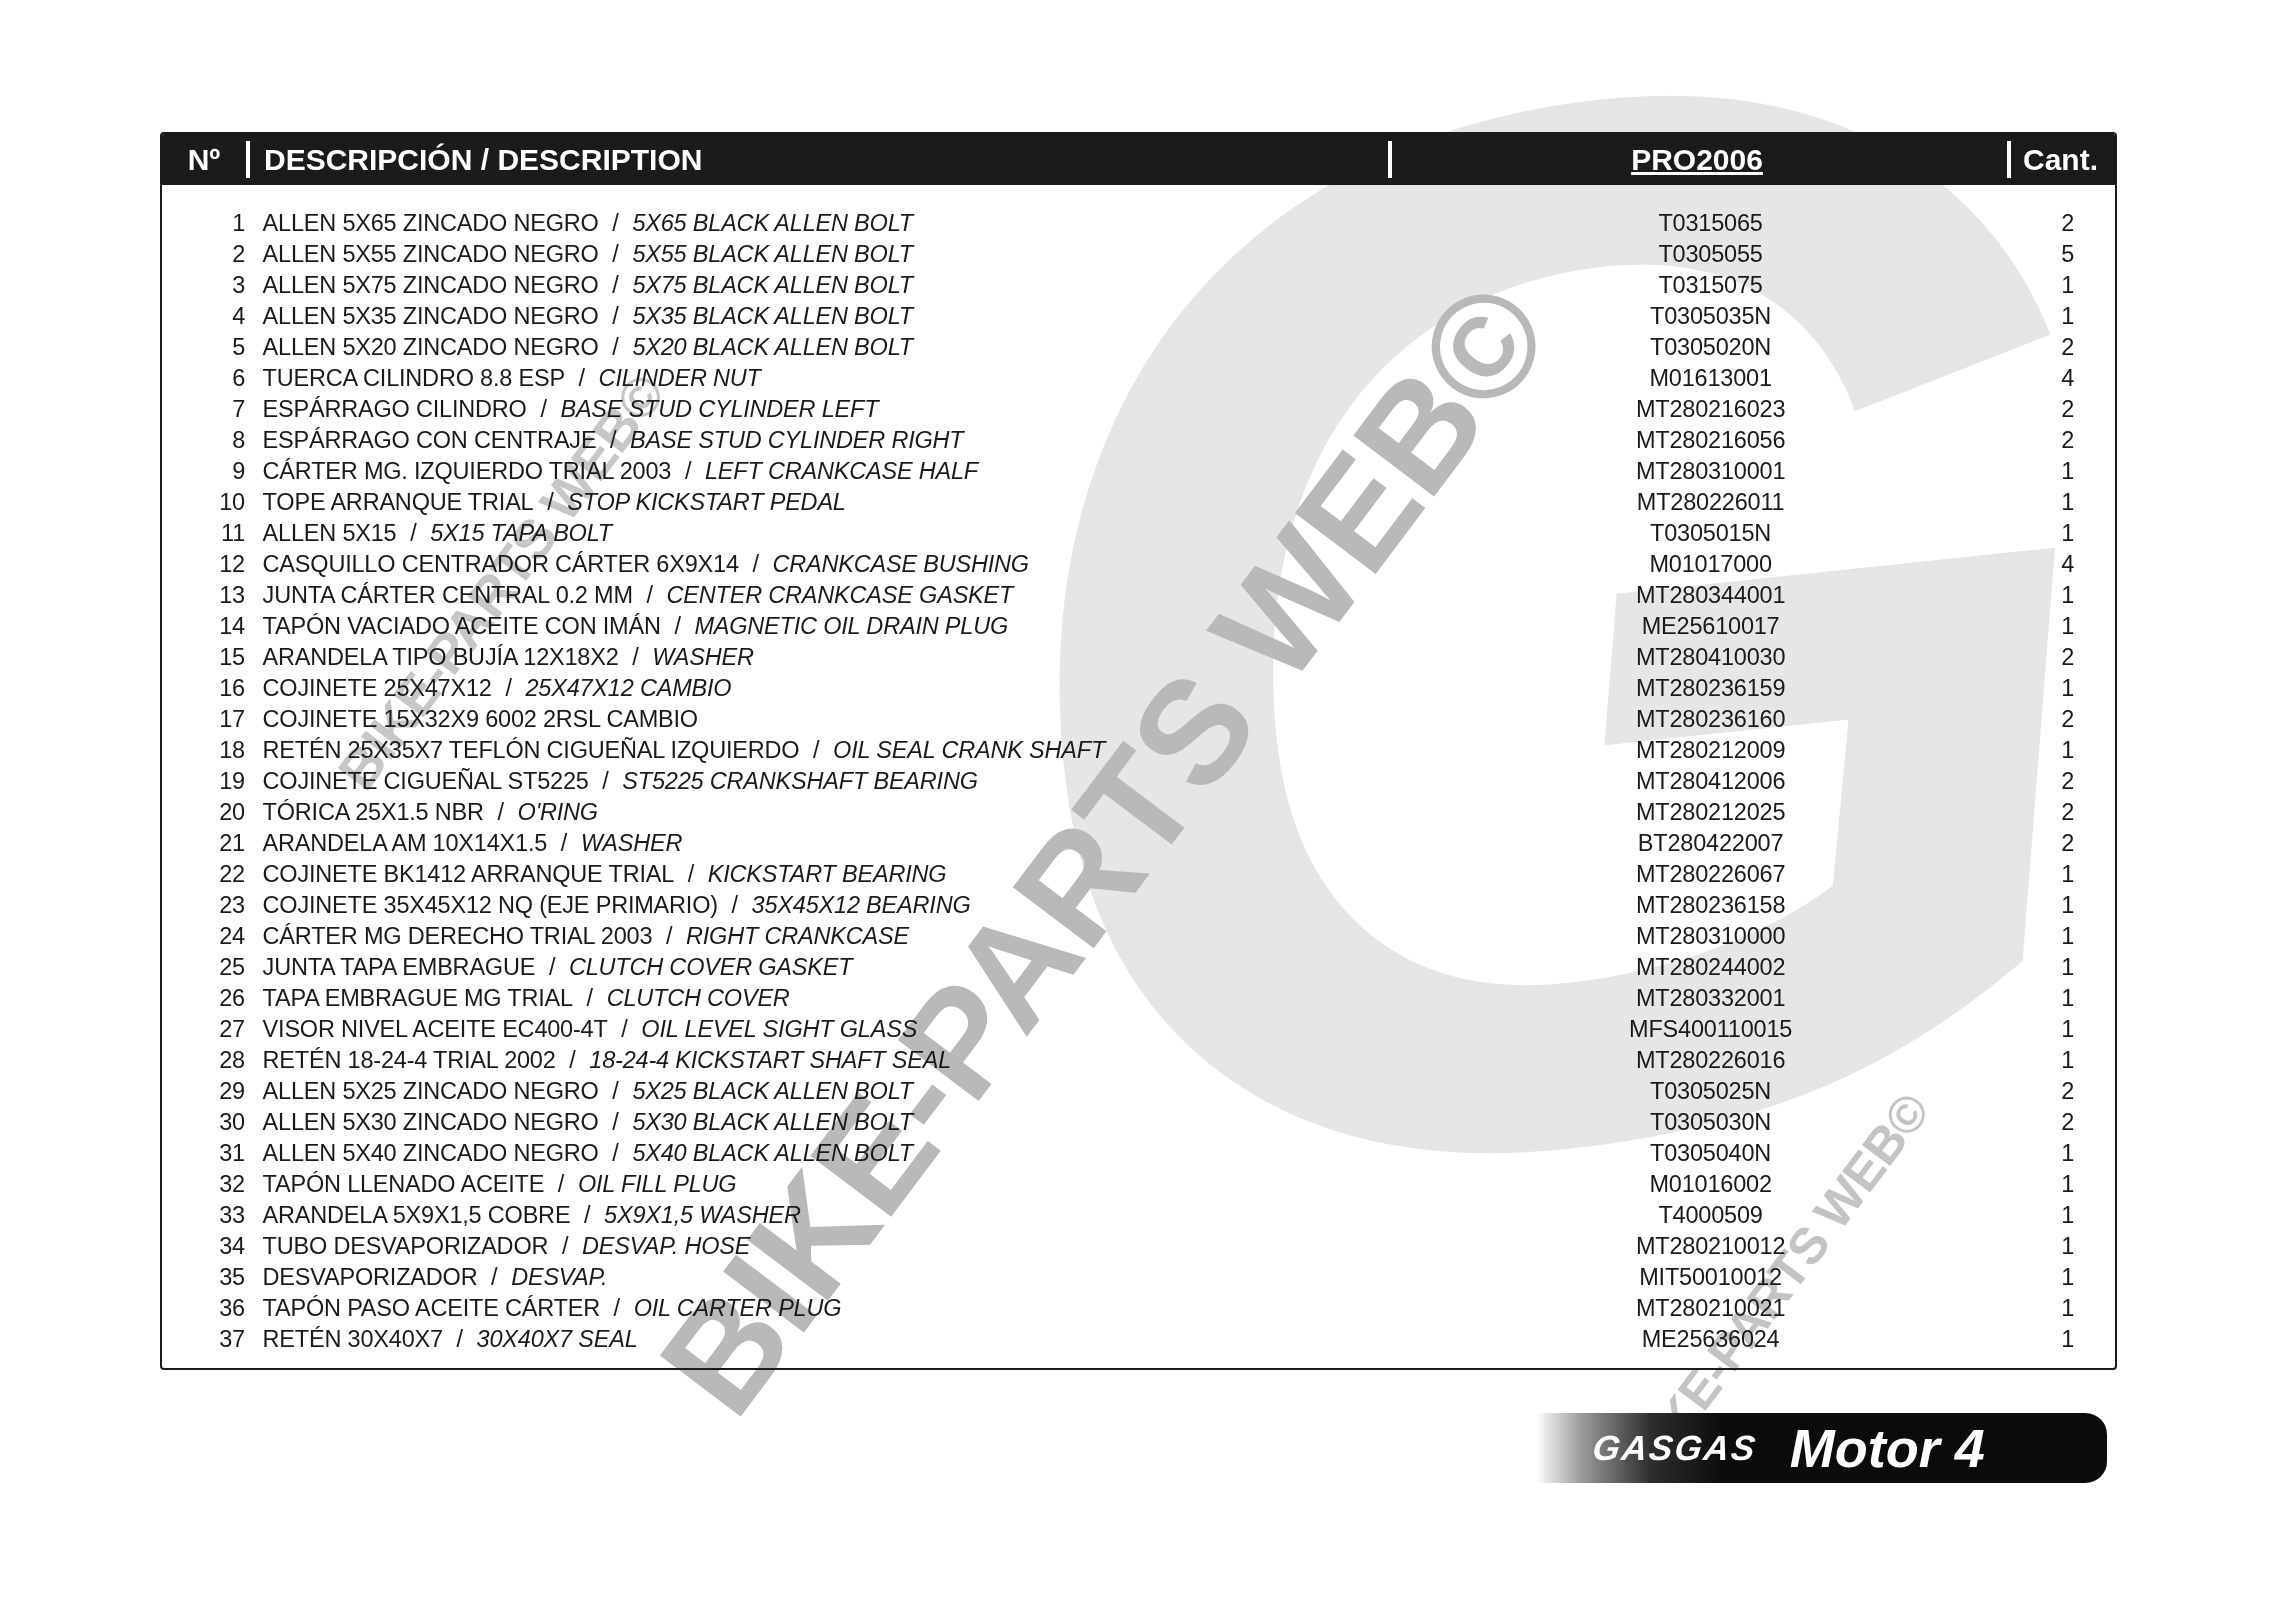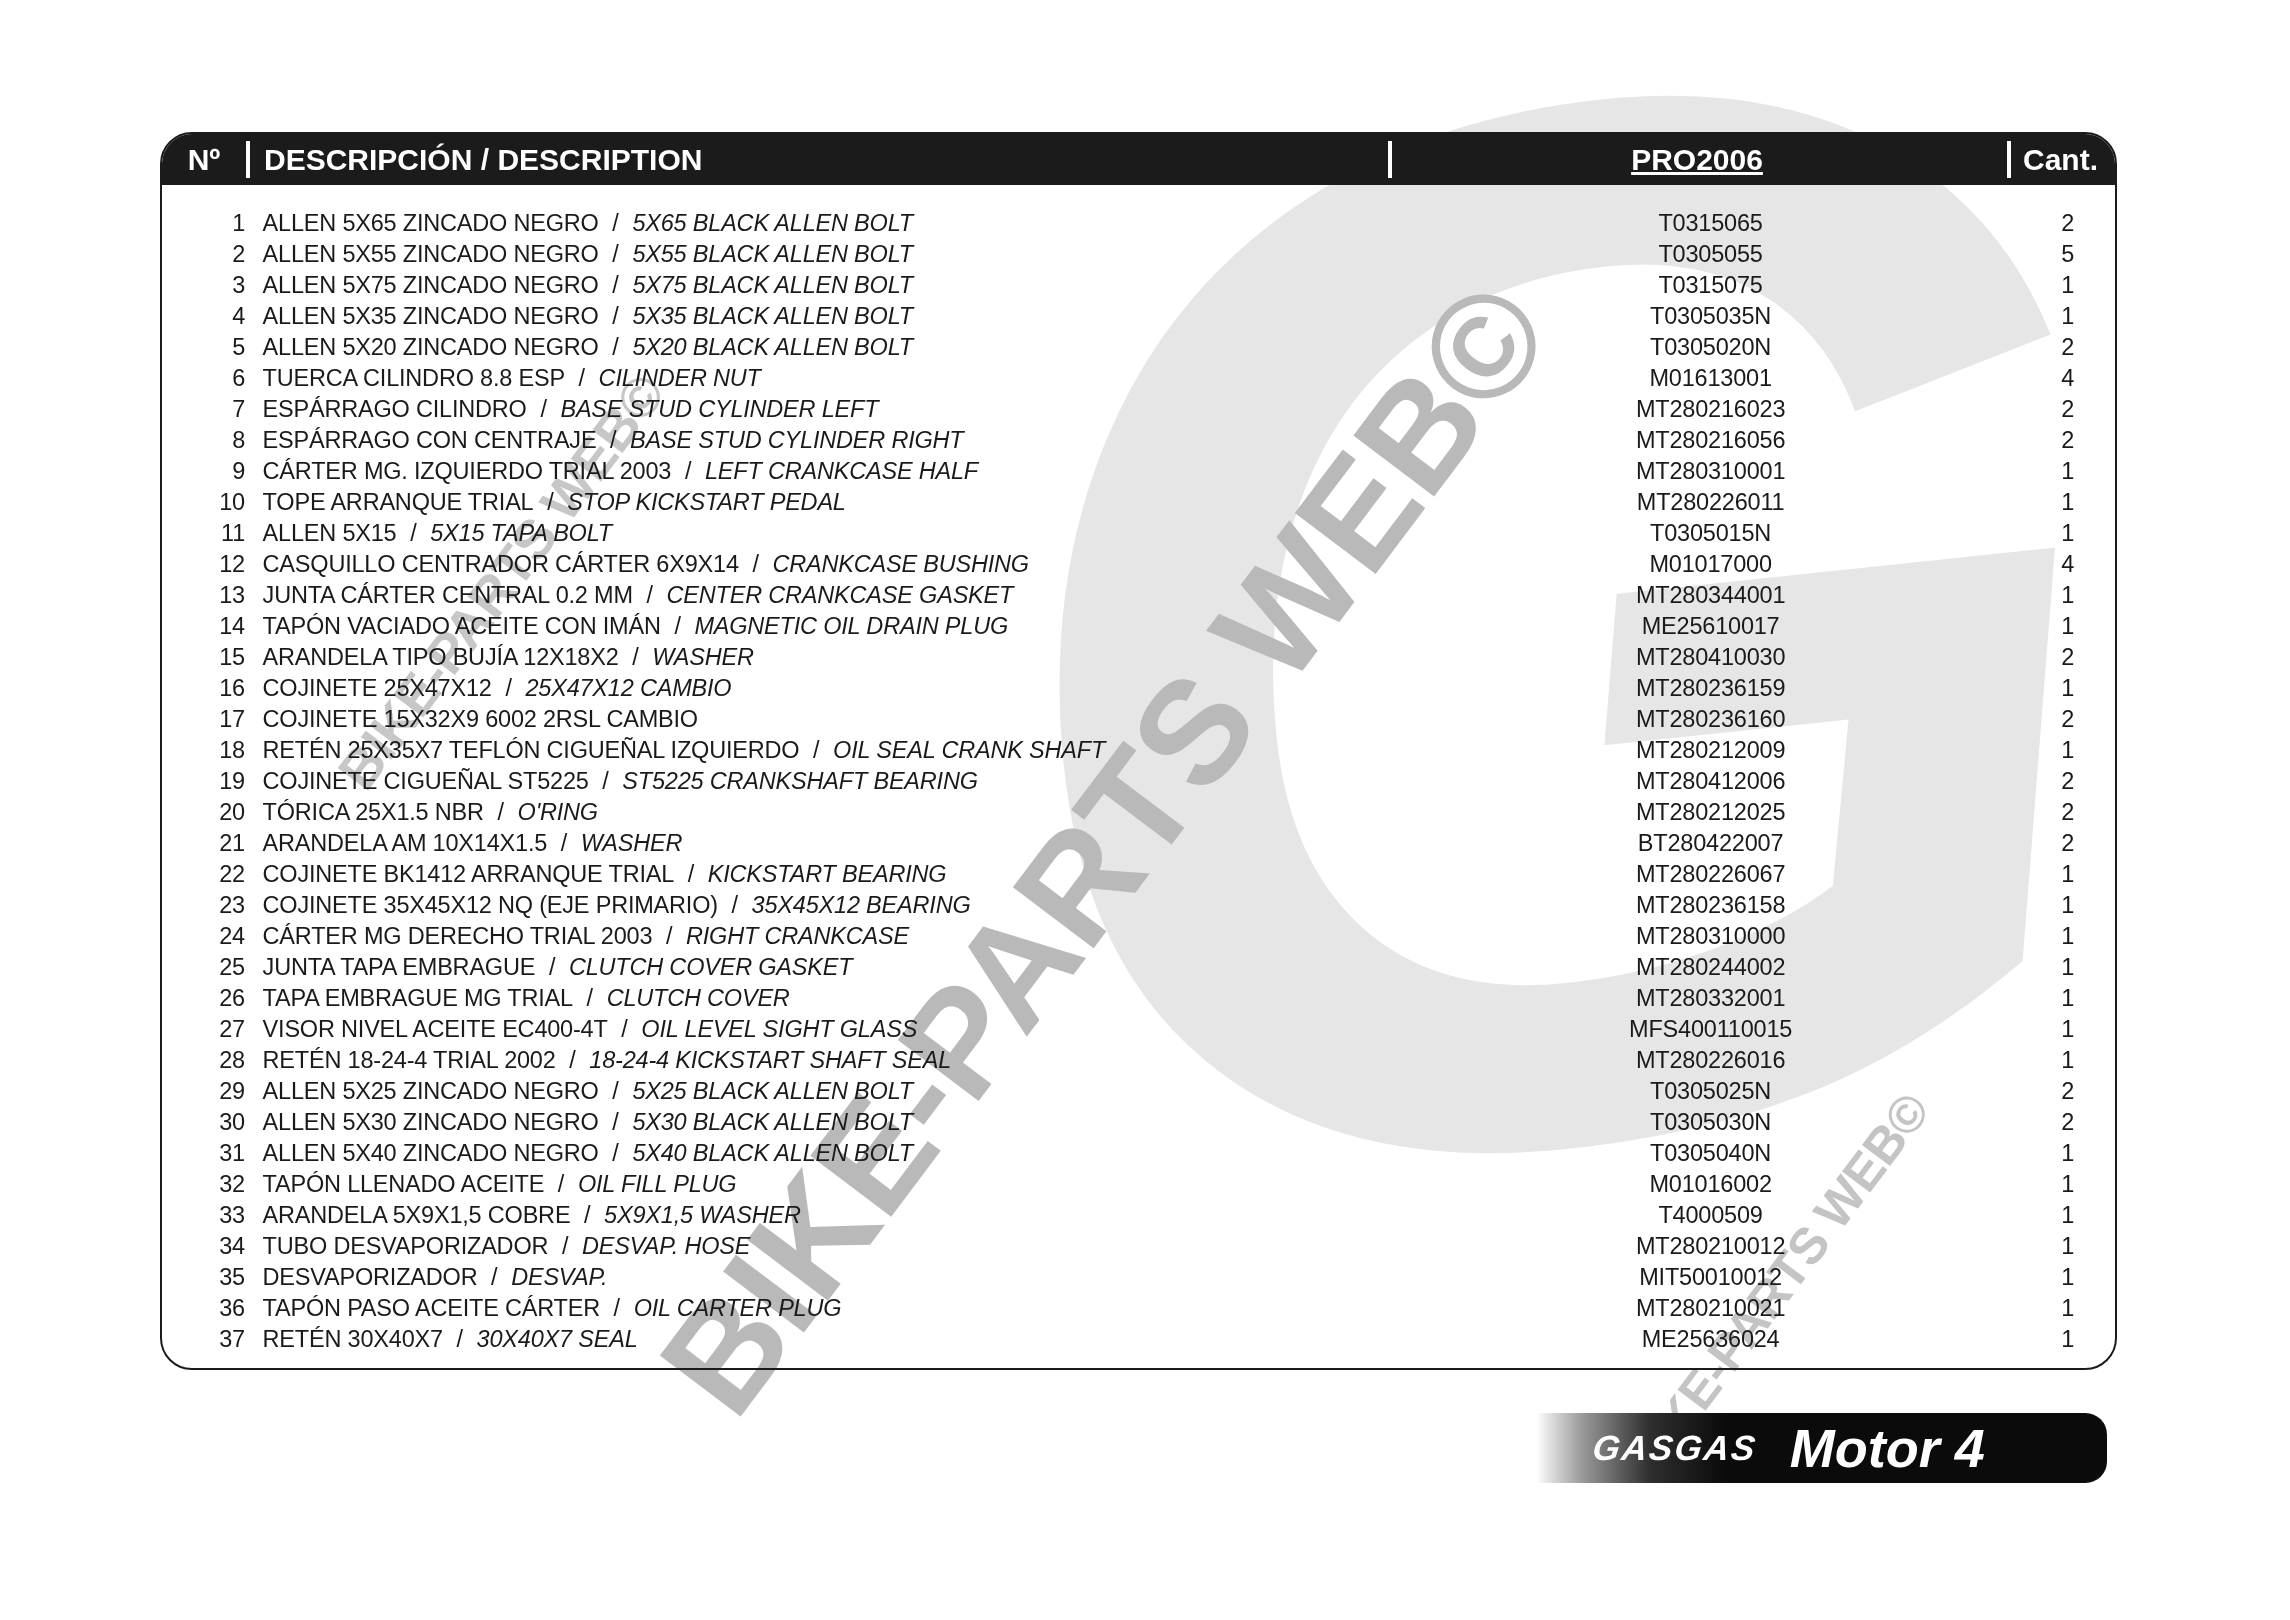--- a/index.html
+++ b/index.html
@@ -11,21 +11,21 @@
   .wm-bigG{position:absolute;left:980px;top:-147px;font-size:1470px;line-height:1.05;
            font-weight:bold;font-style:italic;color:#e6e6e6;transform:rotate(-6deg);}
   .wm-text{position:absolute;font-weight:bold;color:#bfbfbf;transform-origin:0 0;
            transform:rotate(-53deg);white-space:nowrap;letter-spacing:-1px;}
   .wm-big{left:627px;top:1343px;font-size:147px;color:#b9b9b9;}
   .wm-small-tl{left:325px;top:763px;font-size:55px;color:#c7c7c7;}
   .wm-small-br{left:1615px;top:1453px;font-size:51px;color:#c4c4c4;}
 
   
   .card{position:absolute;left:160px;top:132px;width:1957px;height:1238px;z-index:2;
-        border:2.9px solid #1b1b1b;border-radius:32px;overflow:hidden;background:transparent;
+        border:2.9px solid #1b1b1b;border-radius:4px;overflow:hidden;background:transparent;
         box-sizing:border-box;}
   .thead{position:absolute;left:0;top:0;width:100%;height:51px;background:#1b1b1b;color:#fff;}
   .thead .h-no{position:absolute;left:0;top:0;width:84px;height:51px;line-height:51px;
                text-align:center;font-size:30px;font-weight:bold;}
   .thead .h-desc{position:absolute;left:102px;top:0;height:51px;line-height:51px;
                  font-size:30px;font-weight:bold;}
   .thead .h-desc .it{}
   .thead .h-model{position:absolute;left:1226px;top:0;width:618px;height:51px;line-height:51px;
                   text-align:center;font-size:30px;font-weight:bold;text-decoration:underline;}
   .thead .h-qty{position:absolute;left:1845px;top:0;width:107px;height:51px;line-height:51px;

